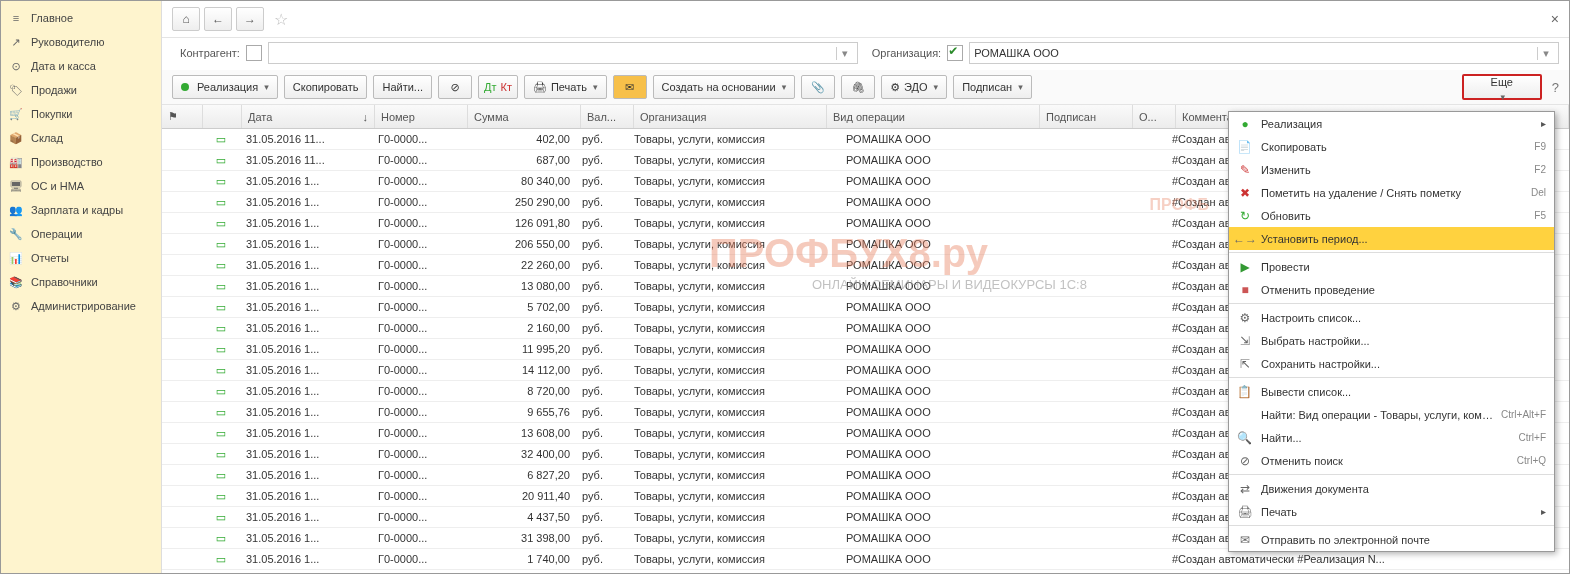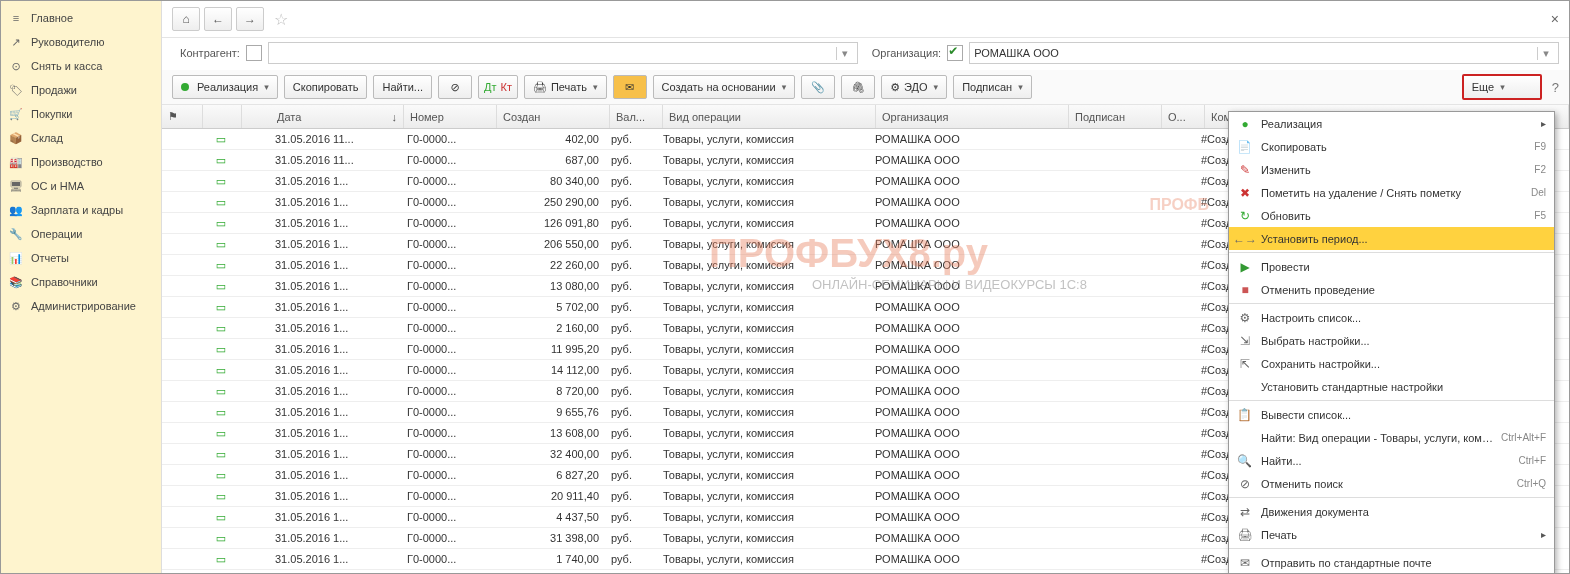--- a/index.html
+++ b/index.html
@@ -17,32 +17,32 @@
 .filter-label{color:#555;padding-left:8px;}
 .chk{width:14px;height:14px;border:1px solid #aaa;display:inline-block;position:relative;}
 .chk.checked::after{content:"✔";position:absolute;top:-2px;left:0;color:#2a8a2a;font-size:12px;}
 .filter-input{border:1px solid #ccc;height:20px;flex:1;display:flex;align-items:center;padding:0 4px;background:#fff;}
 .filter-drop{width:16px;border-left:1px solid #ccc;display:flex;align-items:center;justify-content:center;color:#888;}
 .toolbar{display:flex;align-items:center;padding:4px 10px;gap:6px;border-bottom:1px solid #e4e4e4;background:#fafafa;}
 .btn{border:1px solid #bbb;background:linear-gradient(#fff,#eee);height:22px;display:flex;align-items:center;padding:0 8px;cursor:pointer;border-radius:2px;gap:4px;white-space:nowrap;}
 .btn .drop{font-size:9px;color:#666;margin-left:2px;}
 .btn.small{padding:0 5px;min-width:22px;justify-content:center;}
 .btn.green-dot::before{content:"";width:8px;height:8px;background:#3a3;border-radius:50%;display:inline-block;margin-right:4px;}
-.btn.more{border:2px solid #c22;min-width:60px;}
+.btn.more{border:2px solid #c22;min-width:60px;flex-direction:column;}
 .help{font-size:13px;color:#777;margin-left:4px;}
 .spacer{flex:1;}
 .table{flex:1;overflow:auto;}
 .thead{display:flex;background:linear-gradient(#fafafa,#ececec);border-bottom:1px solid #ccc;font-size:11px;color:#555;}
 .th{padding:5px 6px;border-right:1px solid #ddd;display:flex;align-items:center;gap:4px;}
 .tbody{}
 .tr{display:flex;border-bottom:1px solid #eee;height:20px;align-items:center;}
 .td{padding:0 6px;overflow:hidden;white-space:nowrap;text-overflow:ellipsis;}
 .col-chk{width:28px;text-align:center;}
 .col-status{width:26px;text-align:center;}
-.col-date{width:120px;margin-left:29px;}
+.col-date{width:120px;}
 .col-num{width:80px;}
 .col-sum{width:100px;text-align:right;}
 .col-cur{width:40px;}
 .col-op{width:200px;}
 .col-org{width:180px;}
 .col-sign{width:80px;}
 .col-o{width:30px;}
 .col-comm{flex:1;min-width:200px;}
 .row-icon{font-size:11px;}
 .context-menu{position:absolute;top:110px;right:14px;width:325px;background:#fff;border:1px solid #999;box-shadow:2px 2px 6px rgba(0,0,0,0.3);z-index:10;}
@@ -65,21 +65,21 @@
       <div class="sidebar-item">
         <span class="sidebar-icon">≡</span>
         <span>Главное</span>
       </div>
       <div class="sidebar-item">
         <span class="sidebar-icon">↗</span>
         <span>Руководителю</span>
       </div>
       <div class="sidebar-item">
         <span class="sidebar-icon">⊙</span>
-        <span>Снять и касса</span>
+        <span>Дата и касса</span>
       </div>
       <div class="sidebar-item">
         <span class="sidebar-icon">🏷</span>
         <span>Продажи</span>
       </div>
       <div class="sidebar-item">
         <span class="sidebar-icon">🛒</span>
         <span>Покупки</span>
       </div>
       <div class="sidebar-item">
@@ -176,30 +176,30 @@
         <div class="th col-chk">⚑</div>
         <div class="th col-status"></div>
         <div class="th col-date">
             <span>Дата</span> 
             <span style="margin-left:auto">↓</span>
           </div>
         <div class="th col-num">
             <span>Номер</span>
           </div>
         <div class="th col-sum">
-            <span>Создан</span>
+            <span>Сумма</span>
           </div>
         <div class="th col-cur">
             <span>Вал...</span>
           </div>
+        <div class="th col-org">
+            <span>Организация</span>
+          </div>
         <div class="th col-op">
             <span>Вид операции</span>
-          </div>
-        <div class="th col-org">
-            <span>Организация</span>
           </div>
         <div class="th col-sign">
             <span>Подписан</span>
           </div>
         <div class="th col-o">
             <span>О...</span>
           </div>
         <div class="th col-comm">
             <span>Комментарий</span>
           </div>
@@ -537,25 +537,20 @@
         <div class="ctx-item">
           <span class="ctx-icon" style="color:#666">⇲</span>
     <span class="ctx-label">Выбрать настройки...</span>
 
     </div>
         <div class="ctx-item">
           <span class="ctx-icon" style="color:#666">⇱</span>
     <span class="ctx-label">Сохранить настройки...</span>
 
     </div>
-        <div class="ctx-item">
-          <span class="ctx-icon" style="color:#666"></span>
-    <span class="ctx-label">Установить стандартные настройки</span>
-
-    </div>
         <div class="ctx-sep"></div>
         <div class="ctx-item">
           <span class="ctx-icon" style="color:#666">📋</span>
     <span class="ctx-label">Вывести список...</span>
 
     </div>
         <div class="ctx-item">
           <span class="ctx-icon" style="color:#666"></span>
     <span class="ctx-label">Найти: Вид операции - Товары, услуги, коми...</span>
     <span class="ctx-shortcut">Ctrl+Alt+F</span>
@@ -578,18 +573,18 @@
     </div>
         <div class="ctx-item">
           <span class="ctx-icon" style="color:#666">🖨</span>
     <span class="ctx-label">Печать</span>
 
     <span class="ctx-arrow">▸</span>
         </div>
         <div class="ctx-sep"></div>
         <div class="ctx-item">
           <span class="ctx-icon" style="color:#666">✉</span>
-    <span class="ctx-label">Отправить по стандартные почте</span>
+    <span class="ctx-label">Отправить по электронной почте</span>
 
     </div>
       </div>
   </div>
 </div>
 
 </body></html>

